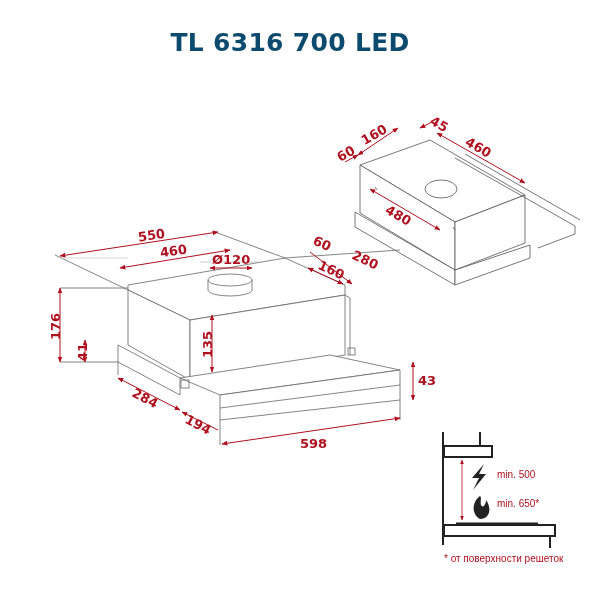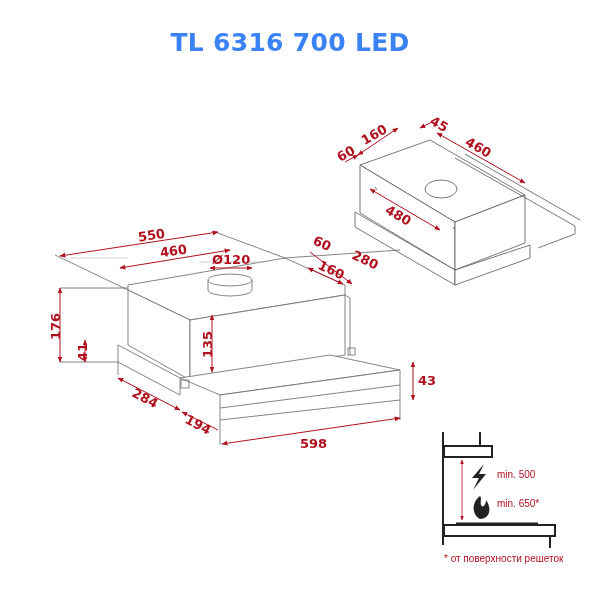--- a/index.html
+++ b/index.html
@@ -1,17 +1,17 @@
 <!DOCTYPE html>
 <html><head>
 <meta charset="utf-8">
 <style>
   html,body{margin:0;padding:0;background:#ffffff;}
   body{width:600px;height:600px;position:relative;overflow:hidden;font-family:"DejaVu Sans",sans-serif;}
-  .title{position:absolute;top:28px;left:0;width:580px;text-align:center;font-family:"DejaVu Sans",sans-serif;font-weight:bold;font-size:25px;color:#3b82f6;letter-spacing:0.3px;}
+  .title{position:absolute;top:28px;left:0;width:580px;text-align:center;font-family:"DejaVu Sans",sans-serif;font-weight:bold;font-size:25px;color:#0c4a6e;letter-spacing:0.3px;}
   svg{position:absolute;left:0;top:0;}
   .dim{font-family:"DejaVu Sans",sans-serif;font-weight:bold;font-size:13px;fill:#b0101e;}
   .note{font-family:"Liberation Sans",sans-serif;font-size:10px;fill:#b0101e;}
 </style>
 </head>
 <body>
 
 <div class="title">TL 6316 700 LED</div>
 
 <svg width="600" height="600" viewBox="0 0 600 600">

